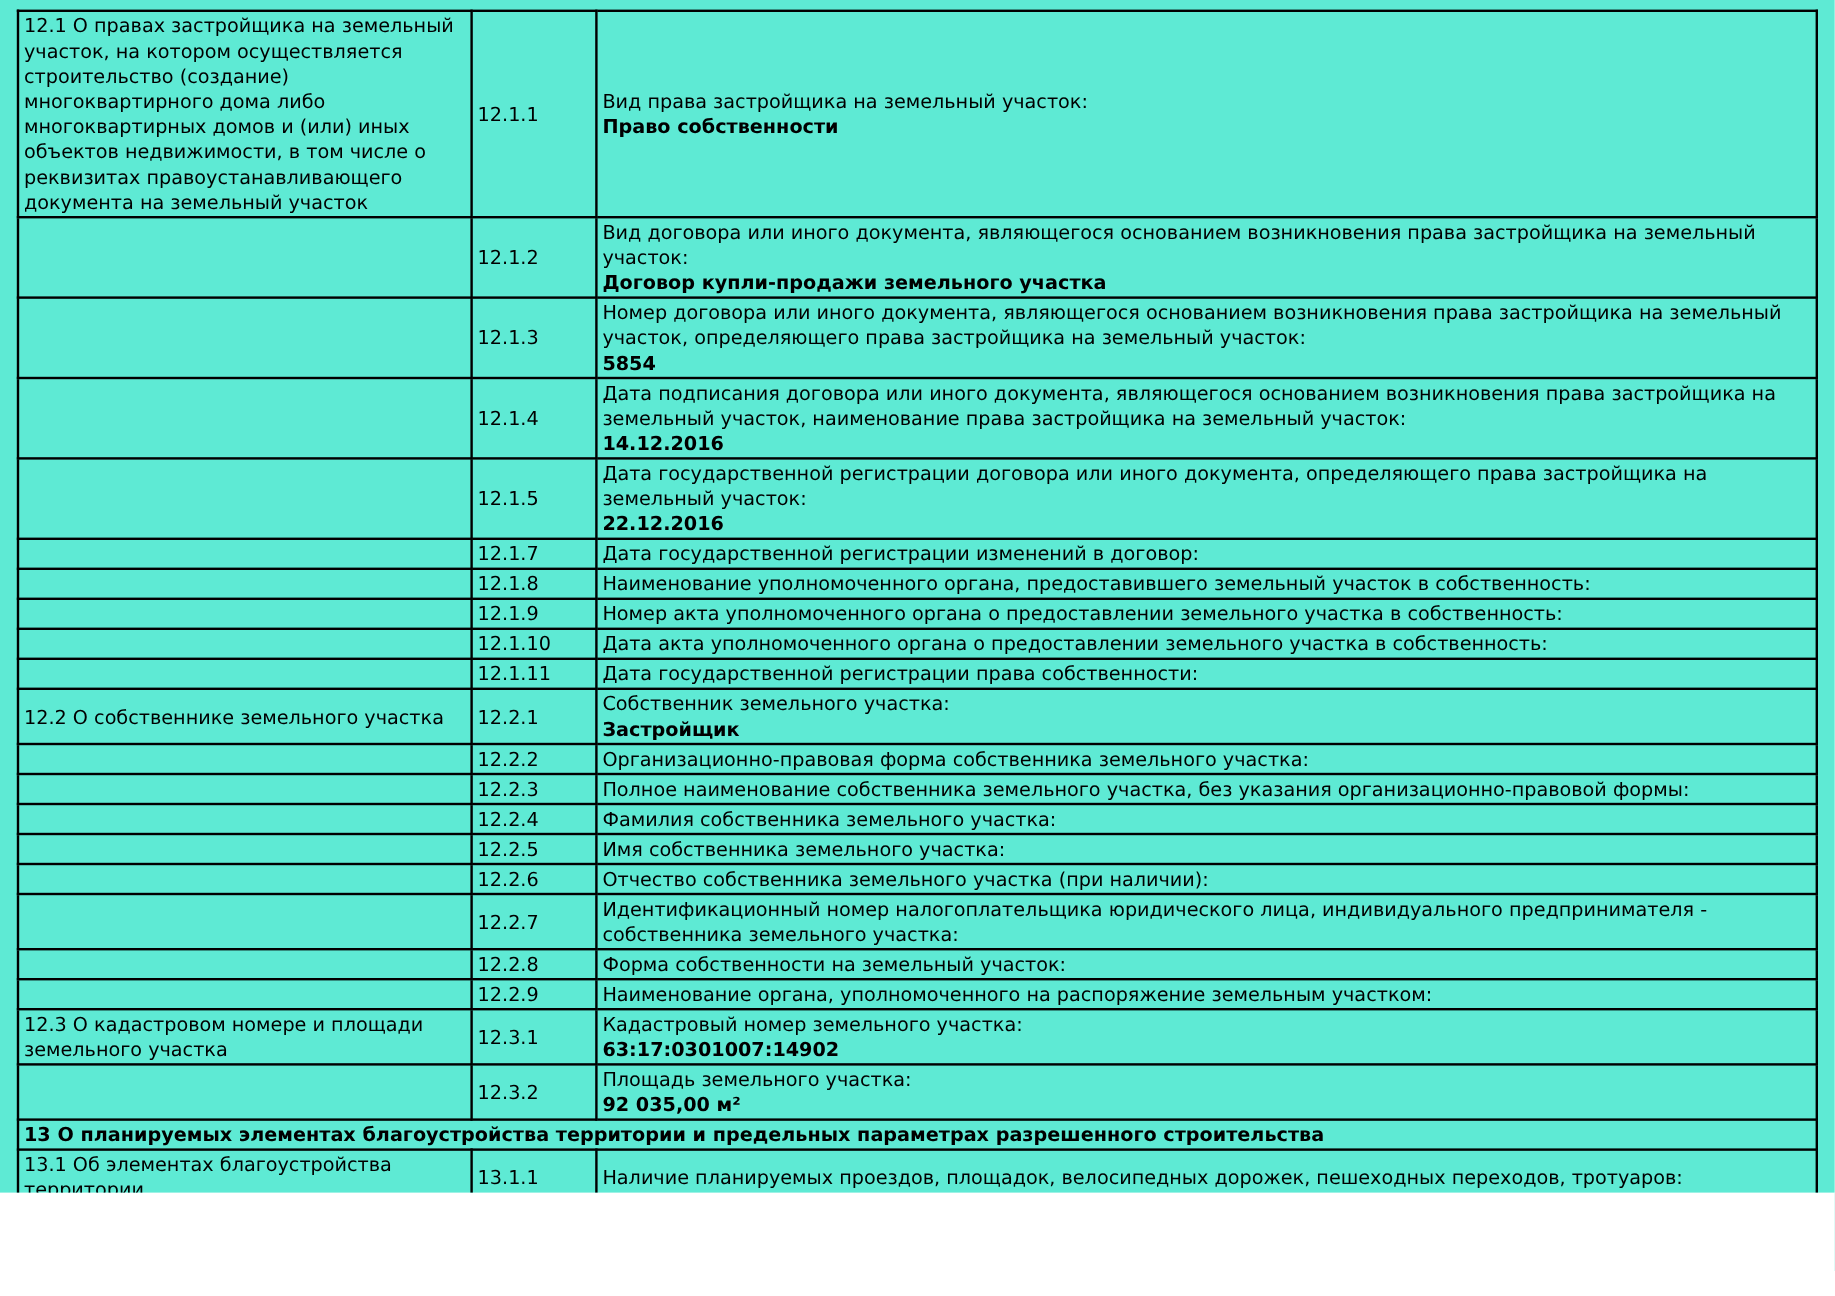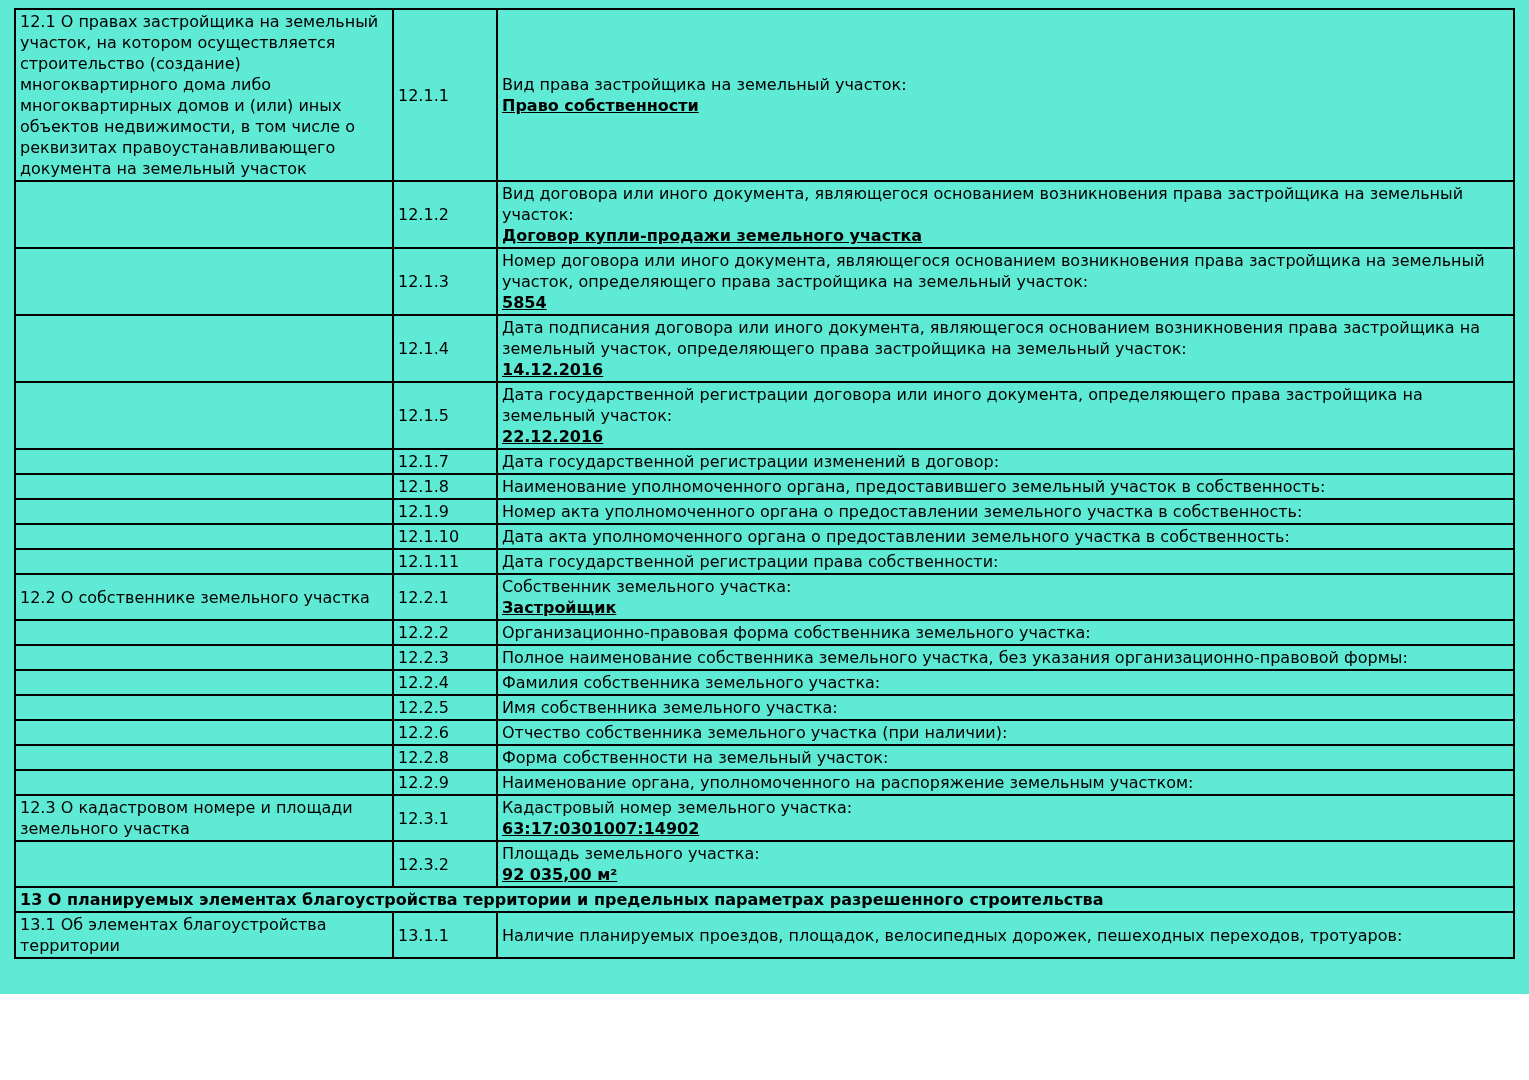--- a/index.html
+++ b/index.html
@@ -33,21 +33,20 @@
   }
   td.col-section { }
   td.col-num { }
   td.col-content { }
   td.section-header {
     padding: 1px 4px;
     font-weight: bold;
   }
   .content-value {
     font-weight: bold;
-    text-decoration: underline;
   }
 </style>
 </head>
 <body>
 
 <div class="page">
   <table class="decl">
     <colgroup>
       <col style="width:378px">
       <col style="width:104px">
@@ -75,21 +74,21 @@
           <td class="col-num">12.1.3</td>
           <td class="col-content">
             <div class="content-label">Номер договора или иного документа, являющегося основанием возникновения права застройщика на земельный участок, определяющего права застройщика на земельный участок:</div>
             <div class="content-value">5854</div>
           </td>
         </tr>
         <tr>
           <td class="col-section"></td>
           <td class="col-num">12.1.4</td>
           <td class="col-content">
-            <div class="content-label">Дата подписания договора или иного документа, являющегося основанием возникновения права застройщика на земельный участок, определяющего права застройщика на земельный участок:</div>
+            <div class="content-label">Дата подписания договора или иного документа, являющегося основанием возникновения права застройщика на земельный участок, наименование права застройщика на земельный участок:</div>
             <div class="content-value">14.12.2016</div>
           </td>
         </tr>
         <tr>
           <td class="col-section"></td>
           <td class="col-num">12.1.5</td>
           <td class="col-content">
             <div class="content-label">Дата государственной регистрации договора или иного документа, определяющего права застройщика на земельный участок:</div>
             <div class="content-value">22.12.2016</div>
           </td>
@@ -163,20 +162,27 @@
           <td class="col-num">12.2.5</td>
           <td class="col-content">
             <div class="content-label">Имя собственника земельного участка:</div>
           </td>
         </tr>
         <tr>
           <td class="col-section"></td>
           <td class="col-num">12.2.6</td>
           <td class="col-content">
             <div class="content-label">Отчество собственника земельного участка (при наличии):</div>
+          </td>
+        </tr>
+        <tr>
+          <td class="col-section"></td>
+          <td class="col-num">12.2.7</td>
+          <td class="col-content">
+            <div class="content-label">Идентификационный номер налогоплательщика юридического лица, индивидуального предпринимателя - собственника земельного участка:</div>
           </td>
         </tr>
         <tr>
           <td class="col-section"></td>
           <td class="col-num">12.2.8</td>
           <td class="col-content">
             <div class="content-label">Форма собственности на земельный участок:</div>
           </td>
         </tr>
         <tr>

